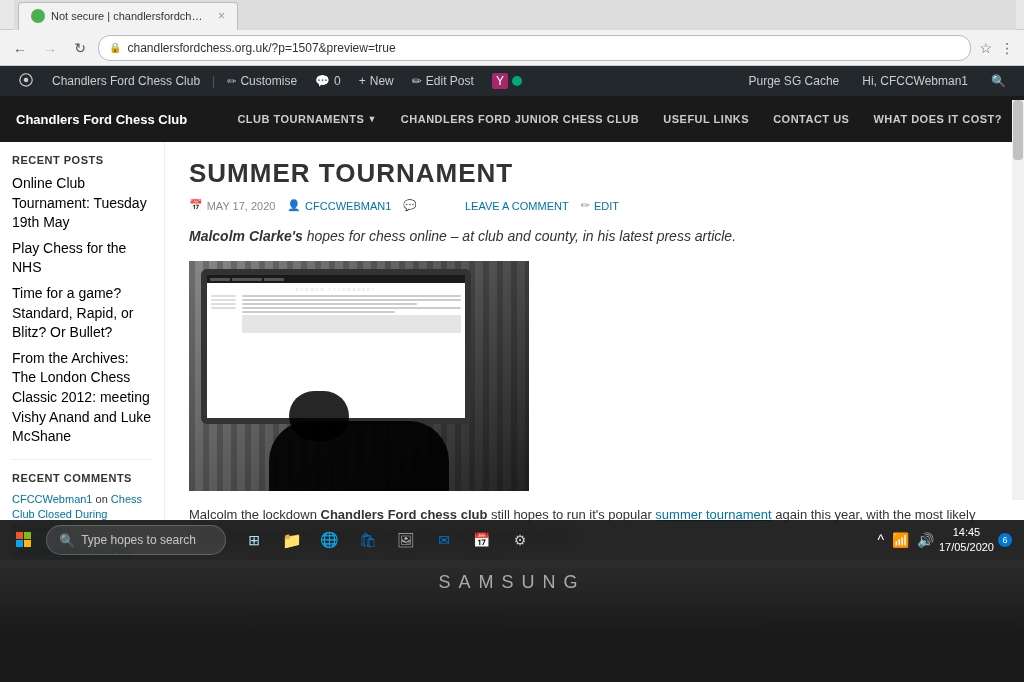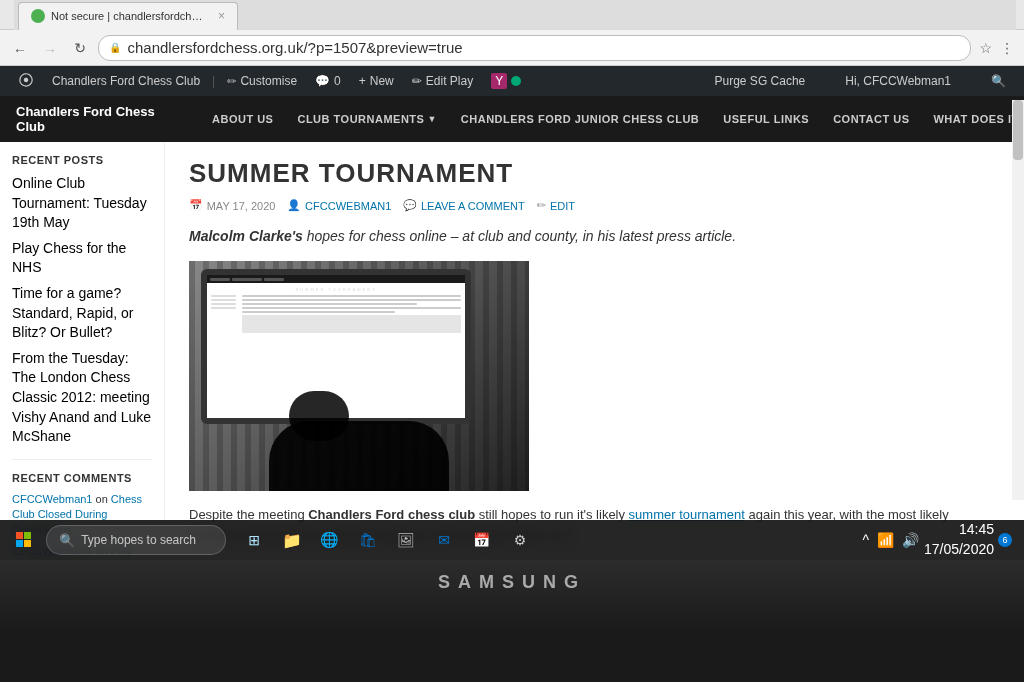--- a/index.html
+++ b/index.html
@@ -47,21 +47,21 @@
       display: flex;
       flex-direction: column;
       align-items: center;
       justify-content: flex-start;
     }
 
     .samsung-logo {
       margin-top: 12px;
       color: #aaa;
       font-size: 18px;
-      font-weight: 700;
+      font-weight: 400;
       letter-spacing: 8px;
       text-transform: uppercase;
     }
 
     
     .browser-chrome {
       width: 100%;
       background: #f2f2f2;
     }
 
@@ -178,21 +178,21 @@
       gap: 4px;
       cursor: pointer;
       color: #ccc;
       font-size: 12px;
       white-space: nowrap;
     }
     .wp-sep { color: #555; padding: 0 2px; }
 
     .admin-right {
       margin-left: auto;
-      display: flex; align-items: center; gap: 24px;
+      display: flex; align-items: center; gap: 7px;
     }
 
     
     .site-header {
       display: flex;
       align-items: center;
       background: #1a1a1a;
       height: 46px;
       padding: 0 10px 0 0;
     }
@@ -414,23 +414,23 @@
       gap: 8px;
     }
 
     .tray-icon {
       color: #fff;
       font-size: 14px;
       cursor: pointer;
     }
 
     .clock {
-      text-align: right;
+      text-align: center;
       color: #fff;
-      font-size: 14px;
+      font-size: 11px;
       line-height: 1.4;
       cursor: pointer;
     }
 
     .notification-badge {
       background: #0078d4;
       color: #fff;
       font-size: 9px;
       border-radius: 50%;
       width: 14px; height: 14px;
@@ -478,21 +478,21 @@
           </div>
         </div>
       </div>
 
       <div class="browser-omnibar">
         <button class="nav-btn">←</button>
         <button class="nav-btn" disabled="">→</button>
         <button class="nav-btn">↻</button>
         <div class="omnibar-box">
           <span class="lock-icon">🔒</span>
-          <span style="font-size:15px; color:#333;">chandlersfordchess.org.uk/?p=1507&amp;preview=true</span>
+          <span style="font-size:12px; color:#333;">chandlersfordchess.org.uk/?p=1507&amp;preview=true</span>
         </div>
         <div class="omnibar-right">
           <span class="omni-icon-btn">☆</span>
           <span class="omni-icon-btn">⋮</span>
         </div>
       </div>
     </div>
 
     <div class="wp-admin-bar">
       <div class="wp-admin-item">
@@ -509,21 +509,21 @@
       <div class="wp-admin-item">
         <span>💬</span>
         <span>0</span>
       </div>
       <div class="wp-admin-item">
         <span>+</span>
         <span>New</span>
       </div>
       <div class="wp-admin-item">
         <span>✏</span>
-        <span>Edit Play</span>
+        <span>Edit Post</span>
       </div>
       <div class="wp-admin-item">
         <span style="background:#a4286a; color:#fff; padding:1px 4px; border-radius:2px;">Y</span>
         <span style="width:10px;height:10px;border-radius:50%;background:#00a875;display:inline-block;"></span>
       </div>
       <div class="admin-right">
         <div class="wp-admin-item">
           <span>Purge SG Cache</span>
         </div>
         <div class="wp-admin-item">
@@ -534,23 +534,20 @@
         </div>
       </div>
     </div>
 
     <div class="site-header">
       <div class="site-logo-area">
         <span style="font-size:13px; color:#fff; font-weight:bold;">Chandlers Ford Chess Club</span>
       </div>
       <nav class="site-nav">
         <div class="nav-item">
-          <span>About Us</span>
-        </div>
-        <div class="nav-item">
           <span>Club Tournaments</span>
           <span style="font-size:9px; margin-left:3px;">▼</span>
         </div>
         <div class="nav-item">
           <span>Chandlers Ford Junior Chess Club</span>
         </div>
         <div class="nav-item">
           <span>Useful Links</span>
         </div>
         <div class="nav-item">
@@ -564,21 +561,21 @@
     </div>
 
     <div class="main-content">
 
       <aside class="sidebar">
         <div class="sidebar-section-title">RECENT POSTS</div>
 
         <a class="sidebar-link">Online Club Tournament: Tuesday 19th May</a>
         <a class="sidebar-link">Play Chess for the NHS</a>
         <a class="sidebar-link">Time for a game? Standard, Rapid, or Blitz? Or Bullet?</a>
-        <a class="sidebar-link">From the Tuesday: The London Chess Classic 2012: meeting Vishy Anand and Luke McShane</a>
+        <a class="sidebar-link">From the Archives: The London Chess Classic 2012: meeting Vishy Anand and Luke McShane</a>
 
         <div class="sidebar-divider"></div>
 
         <div class="sidebar-section-title">RECENT COMMENTS</div>
 
         <div class="sidebar-comment">
           <a>CFCCWebman1</a>
           <span> on </span>
           <a>Chess Club Closed During Coronavirus</a>
         </div>
@@ -598,21 +595,21 @@
           <span>
             <span>📅</span>
             <span style="color:#888; font-size:11px;">MAY 17, 2020</span>
           </span>
           <span>
             <span>👤</span>
             <a style="color:#0073aa; font-size:11px;">CFCCWEBMAN1</a>
           </span>
           <span>
             <span>💬</span>
-            <a style="color:#0073aa; font-size:11px;">LEAVE A COMMENT</a>
+            <a style="color:#0073aa; font-size:11px;margin-left:44px;">LEAVE A COMMENT</a>
           </span>
           <span>
             <span>✏</span>
             <a style="color:#0073aa; font-size:11px;">EDIT</a>
           </span>
         </div>
 
         <p class="post-intro">
           <span style="font-weight:bold; font-style:italic;">Malcolm Clarke's</span>
           <span> hopes for chess online – at club and county, in his latest press article.</span>
@@ -653,23 +650,23 @@
                 </div>
               </div>
             </div>
 
             <div style="position:absolute; bottom:0; left:80px; width:180px; height:70px; background:rgba(0,0,0,0.9); border-radius:40px 40px 0 0;"></div>
             <div style="position:absolute; bottom:50px; left:100px; width:60px; height:50px; background:rgba(0,0,0,0.85); border-radius:30px;"></div>
           </div>
         </div>
 
         <p class="post-body-text">
-          <span>Despite the meeting </span>
+          <span>Malcolm the lockdown </span>
           <strong>Chandlers Ford chess club</strong>
-          <span> still hopes to run it's likely </span>
+          <span> still hopes to run it's popular </span>
           <a>summer tournament</a>
           <span> again this year, with the most likely scenario being that the majority of games will be played online and</span>
         </p>
 
       </article>
 
     </div>
 
     <div class="scrollbar-area">
       <div class="scrollbar-thumb"></div>

